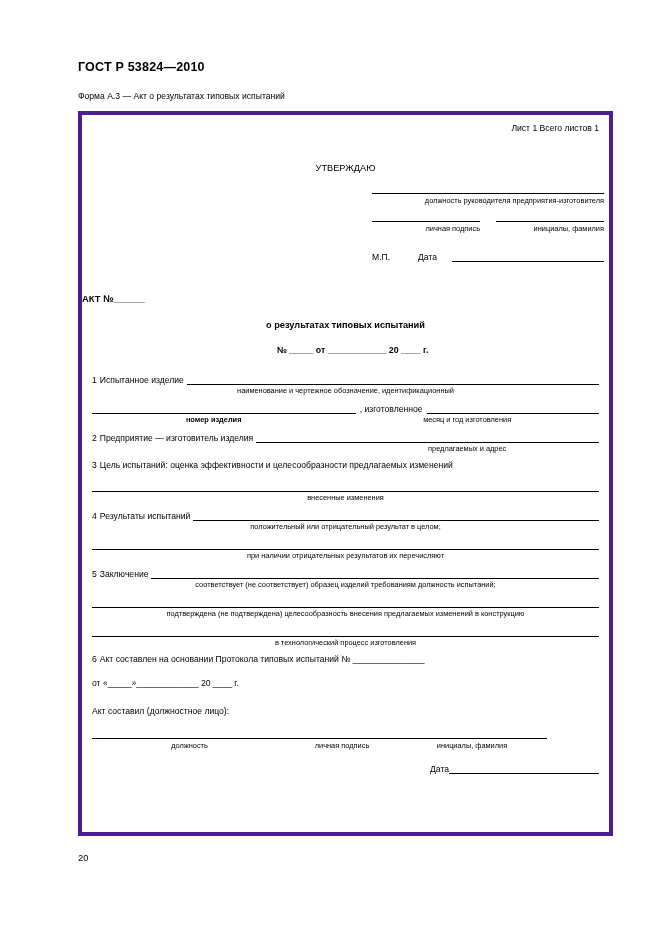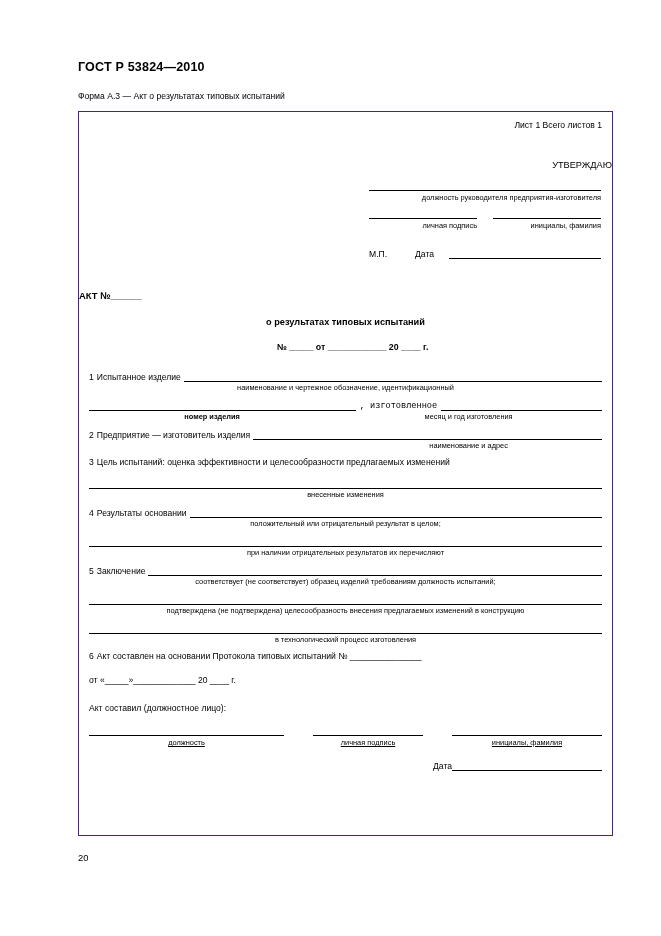--- a/index.html
+++ b/index.html
@@ -34,42 +34,42 @@
     left: 78px;
     top: 91px;
     font-size: 8.6px;
   }
   .frame {
     position: absolute;
     left: 78px;
     top: 111px;
     width: 535px;
     height: 725px;
-    border: 1px solid #4c1d95;
+    border: 4px solid #4c1d95;
     box-sizing: border-box;
   }
   .inner {
     position: relative;
     width: 100%;
     height: 100%;
     box-sizing: border-box;
     padding: 0;
   }
   .sheet-line {
     position: absolute;
     right: 10px;
     top: 8px;
     font-size: 8.6px;
   }
   .approve {
     position: absolute;
     left: 0;
     right: 0;
     top: 48px;
-    text-align: right;
+    text-align: center;
     font-size: 9.2px;
   }
   .approve-block {
     position: absolute;
     left: 290px;
     top: 78px;
     width: 232px;
   }
   .rule {
     border-bottom: 1px solid #000000;
@@ -191,37 +191,34 @@
     width: 100%;
   }
   .mid-seg .seg-a {
     width: 52%;
     border-bottom: 1px solid #000000;
     height: 11px;
   }
   .mid-seg .seg-txt {
     white-space: nowrap;
     padding: 0 4px;
-    font-family: Liberation Mono, monospace;
   }
   .mid-seg .seg-b {
     flex: 1;
     border-bottom: 1px solid #000000;
     height: 11px;
   }
   .plain-row {
     margin-bottom: 4px;
   }
   .spacer-10 { height: 10px; }
   .spacer-14 { height: 14px; }
   .sign-block {
     display: flex;
-    justify-content: space-between;
     margin-top: 22px;
-    text-decoration: underline;
   }
   .sign-block .sb {
     text-align: center;
   }
   .sb-rule {
     border-bottom: 1px solid #000000;
     height: 0;
   }
   .sb-cap {
     font-size: 7.4px;
@@ -309,38 +306,38 @@
         </div>
 
         <div class="item">
           <div class="line-flex">
             <span class="txt">2</span>
             <span class="txt">Предприятие — изготовитель изделия</span>
             <span class="fill"></span>
           </div>
           <div class="caption-split">
             <span class="l"></span>
-            <span class="r">наименование и адрес</span>
+            <span class="r">предлагаемых и адрес</span>
           </div>
         </div>
 
         <div class="item">
           <div class="line-flex">
             <span class="txt">3</span>
             <span class="txt">Цель испытаний: оценка эффективности и целесообразности предлагаемых изменений</span>
           </div>
           <div class="spacer-10"></div>
           <div class="full-rule"></div>
           <div class="caption-center">внесенные изменения</div>
         </div>
 
         <div class="item">
           <div class="line-flex">
             <span class="txt">4</span>
-            <span class="txt">Результаты основании</span>
+            <span class="txt">Результаты испытаний</span>
             <span class="fill"></span>
           </div>
           <div class="caption-center">положительный или отрицательный результат в целом;</div>
           <div class="full-rule"></div>
           <div class="caption-center">при наличии отрицательных результатов их перечисляют</div>
         </div>
 
         <div class="item">
           <div class="line-flex">
             <span class="txt">5</span>

